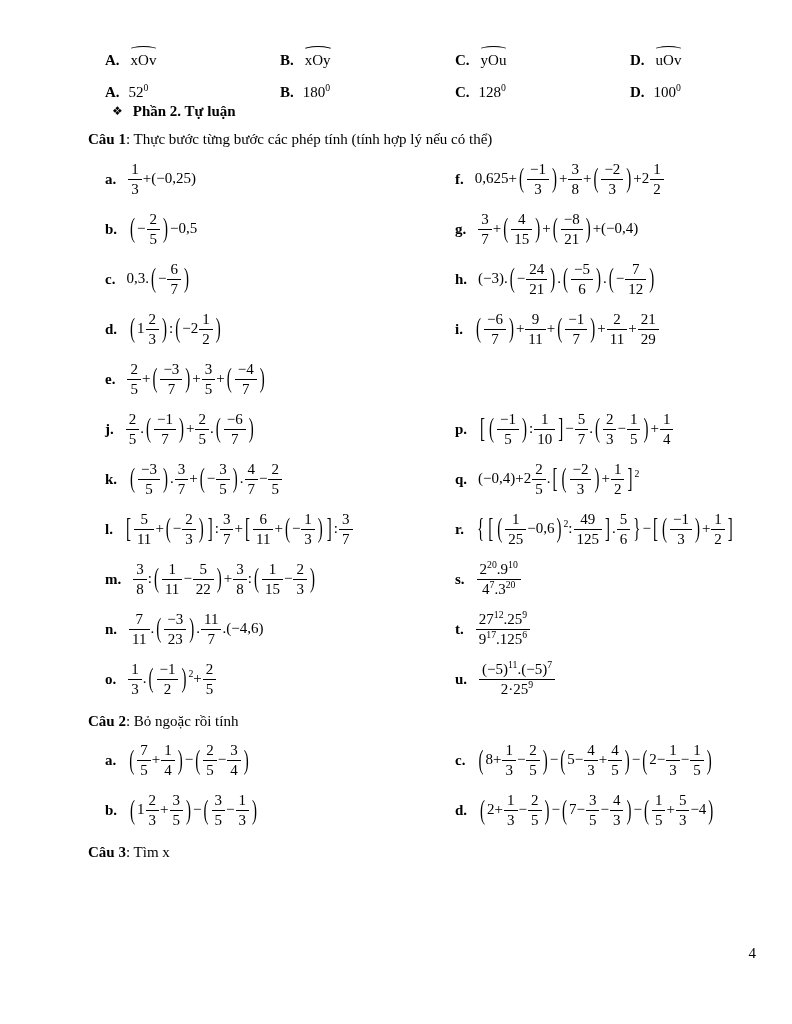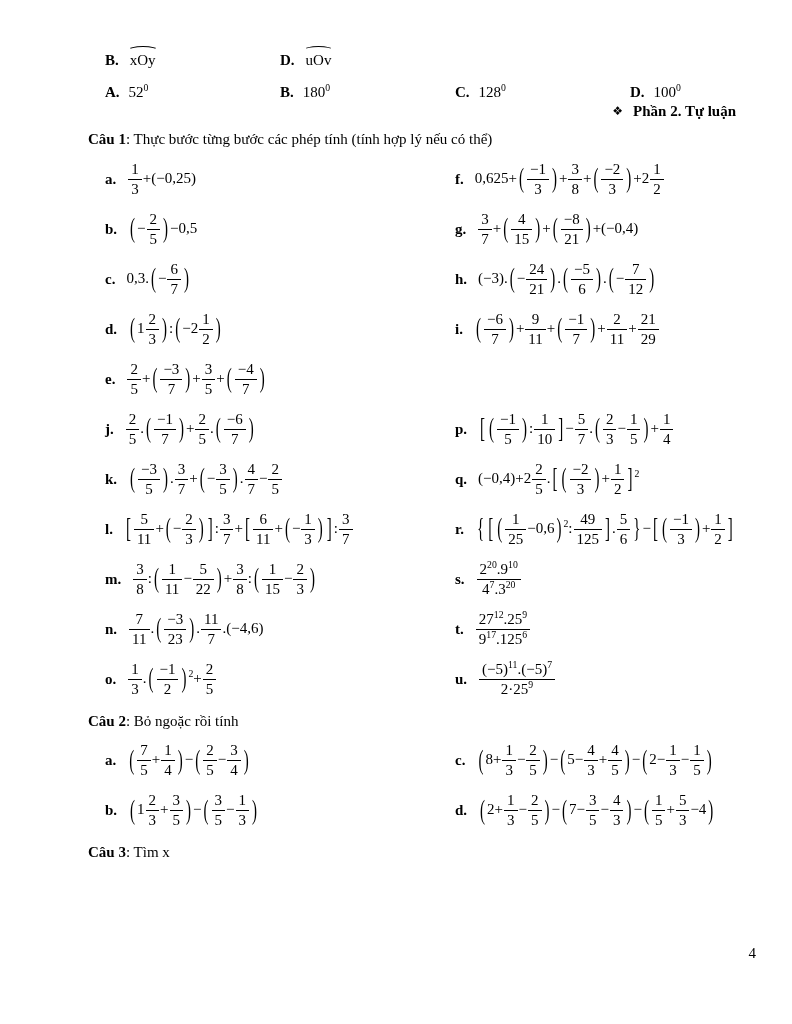--- a/index.html
+++ b/index.html
@@ -11,21 +11,21 @@
   }
   b { font-weight:bold; }
   .row.opts {
     display:grid; grid-template-columns:175px 175px 175px 1fr;
     padding-left:17px; align-items:center;
   }
   .row.opts.first { margin-bottom:14px; }
   .row.opts.deg  { margin-bottom:0; }
   .opt b { margin-right:9px; }
   .qline { margin:8px 0 8px; line-height:1.5; }
-  .section { padding-left:24px; margin:2px 0 6px;text-align:right; }
+  .section { padding-left:24px; margin:2px 0 6px; }
   .section .bullet { margin-right:10px; font-size:12px; position:relative; top:-1px; }
   .items {
     display:grid; grid-template-columns:350px 1fr;
     row-gap:13px; padding-left:17px; margin:10px 0 12px;
   }
   .cell { min-height:37px; display:flex; align-items:center; }
   .ltr { margin-right:11px; font-weight:bold; }
   
   .mx { white-space:nowrap; line-height:1.2; }
   .fr { display:inline-block; text-align:center; vertical-align:middle; padding:0 1px; }
@@ -40,21 +40,23 @@
     border-radius:50% 50% 0 0;
   }
   .pagenum { position:absolute; right:36px; bottom:62px; font-size:15px; }
 </style>
 </head>
 <body>
 
 <div class="page">
 
   <div class="row opts first" id="row-prev">
+      <span class="opt"><b>A.</b><span class="mx"><span class="arc">xOv</span></span></span>
       <span class="opt"><b>B.</b><span class="mx"><span class="arc">xOy</span></span></span>
+      <span class="opt"><b>C.</b><span class="mx"><span class="arc">yOu</span></span></span>
       <span class="opt"><b>D.</b><span class="mx"><span class="arc">uOv</span></span></span>
     </div>
 
 
   <div class="row opts deg" id="row-29">
       <span class="opt"><b>A.</b><span class="mx">52<sup>0</sup></span></span>
       <span class="opt"><b>B.</b><span class="mx">180<sup>0</sup></span></span>
       <span class="opt"><b>C.</b><span class="mx">128<sup>0</sup></span></span>
       <span class="opt"><b>D.</b><span class="mx">100<sup>0</sup></span></span>
     </div>

